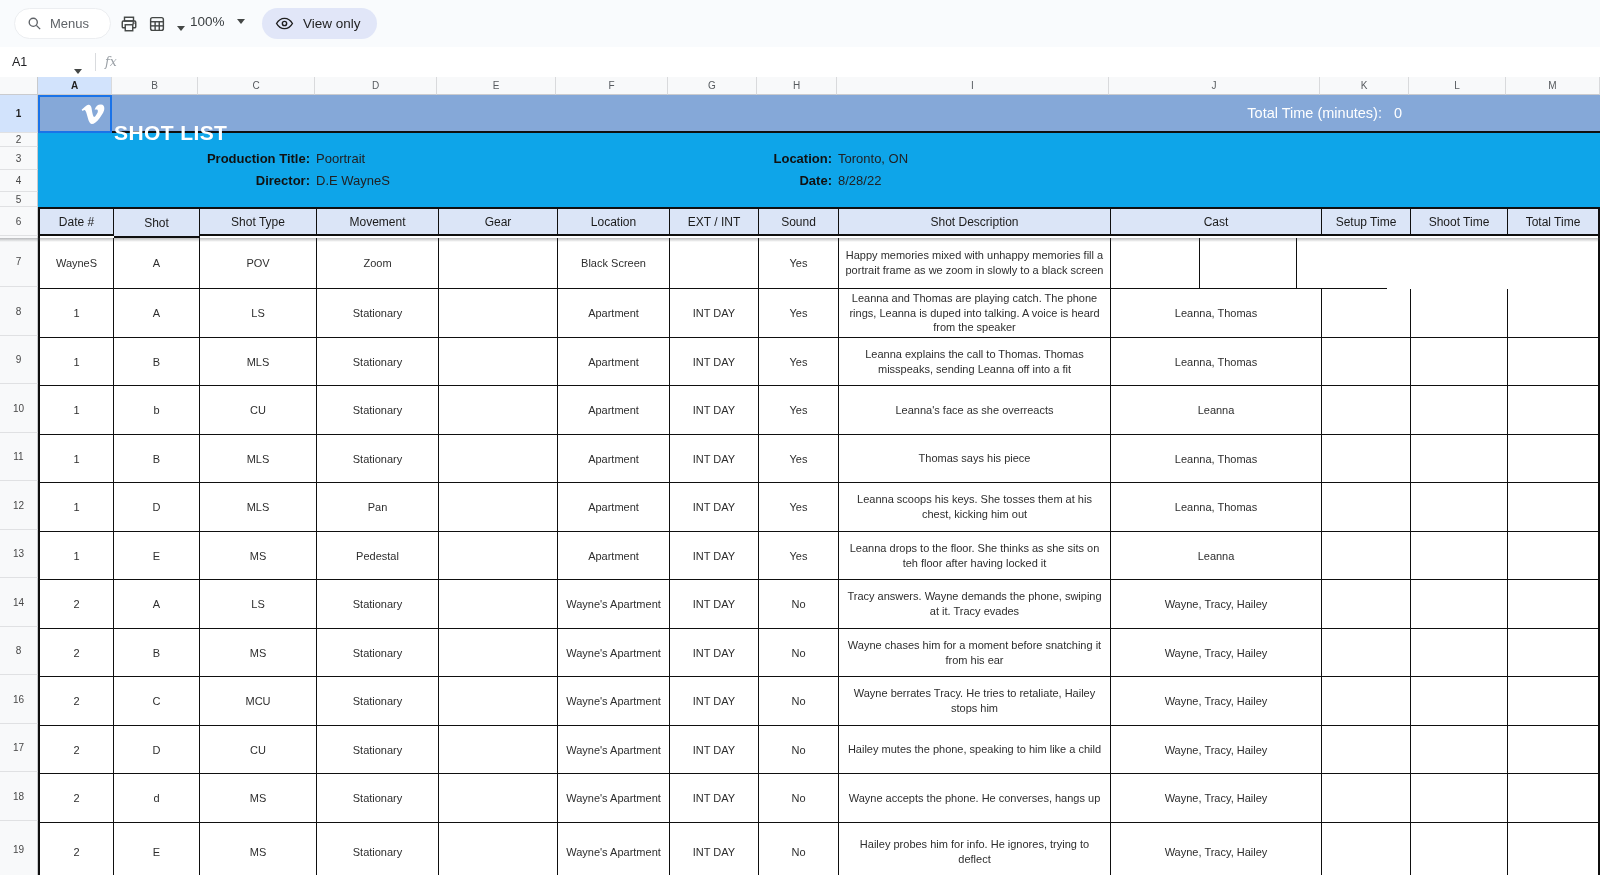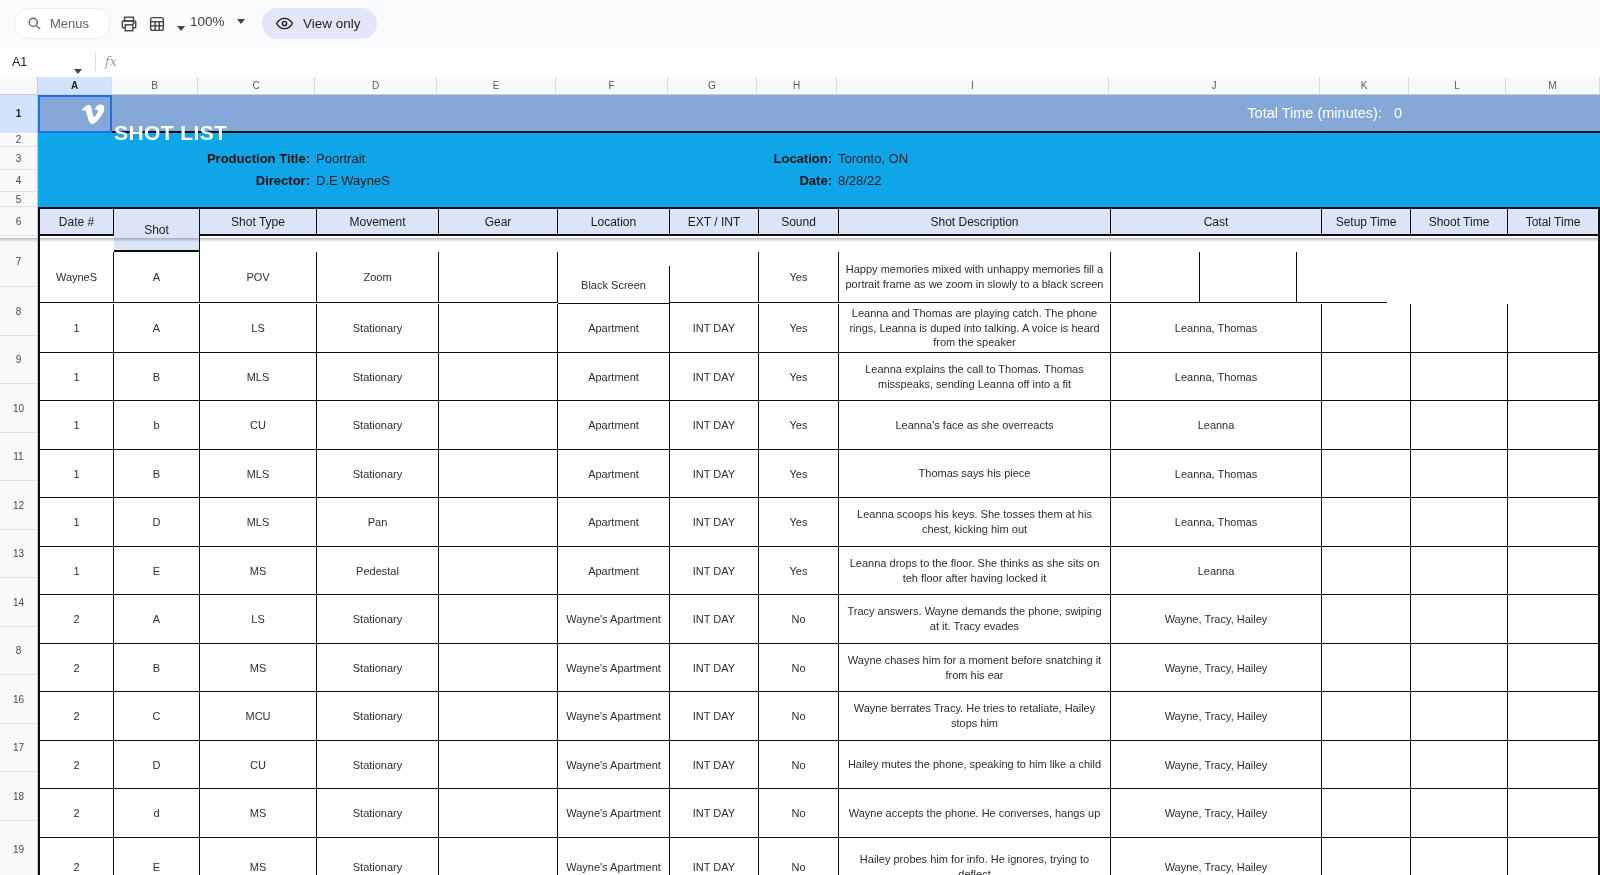--- a/index.html
+++ b/index.html
@@ -187,40 +187,40 @@
   <span class="info-label r3" style="right:768px">Location:</span>
   <span class="info-value r3" style="left:838px">Toronto, ON</span>
   <span class="info-label r4" style="right:1290px">Director:</span>
   <span class="info-value r4" style="left:316px">D.E WayneS</span>
   <span class="info-label r4" style="right:768px">Date:</span>
   <span class="info-value r4" style="left:838px">8/28/22</span>
 
   <div class="shot-table" id="shotTable">
       <div class="t-row hdr">
         <div class="t-cell" style="width: 74px; height: 27px;">Date #</div>
-        <div class="t-cell" style="width: 86px; height: 43px;">Shot</div>
+        <div class="t-cell" style="width: 86px; height: 29px;">Shot</div>
         <div class="t-cell" style="width: 117px; height: 27px;">Shot Type</div>
         <div class="t-cell" style="width: 122px; height: 27px;">Movement</div>
         <div class="t-cell" style="width: 119px; height: 27px;">Gear</div>
         <div class="t-cell" style="width: 112px; height: 27px;">Location</div>
         <div class="t-cell" style="width: 89px; height: 27px;">EXT / INT</div>
         <div class="t-cell" style="width: 80px; height: 27px;">Sound</div>
         <div class="t-cell" style="width: 272px; height: 27px;">Shot Description</div>
         <div class="t-cell" style="width: 211px; height: 27px;">Cast</div>
         <div class="t-cell" style="width: 89px; height: 27px;">Setup Time</div>
         <div class="t-cell" style="width: 97px; height: 27px;">Shoot Time</div>
         <div class="t-cell" style="width: 90px; height: 27px;">Total Time</div>
       </div>
       <div class="t-row">
         <div class="t-cell" style="width: 74px; height: 51px;">WayneS</div>
         <div class="t-cell" style="width: 86px; height: 51px;">A</div>
         <div class="t-cell" style="width: 117px; height: 51px;">POV</div>
         <div class="t-cell" style="width: 122px; height: 51px;">Zoom</div>
         <div class="t-cell" style="width: 119px; height: 51px;"></div>
-        <div class="t-cell" style="width: 112px; height: 38px; margin-top: 14px;">Black Screen</div>
+        <div class="t-cell" style="width: 112px; height: 51px;">Black Screen</div>
         <div class="t-cell" style="width: 89px; height: 51px;"></div>
         <div class="t-cell" style="width: 80px; height: 51px;">Yes</div>
         <div class="t-cell wrap" style="width: 272px; height: 51px;">Happy memories mixed with unhappy memories fill a portrait frame as we zoom in slowly to a black screen</div>
         <div class="t-cell" style="width: 89px; height: 51px;"></div>
         <div class="t-cell" style="width: 97px; height: 51px;"></div>
         <div class="t-cell" style="width: 90px; height: 51px;"></div>
       </div>
       <div class="t-row">
         <div class="t-cell" style="width: 74px; height: 49px;">1</div>
         <div class="t-cell" style="width: 86px; height: 49px;">A</div>

